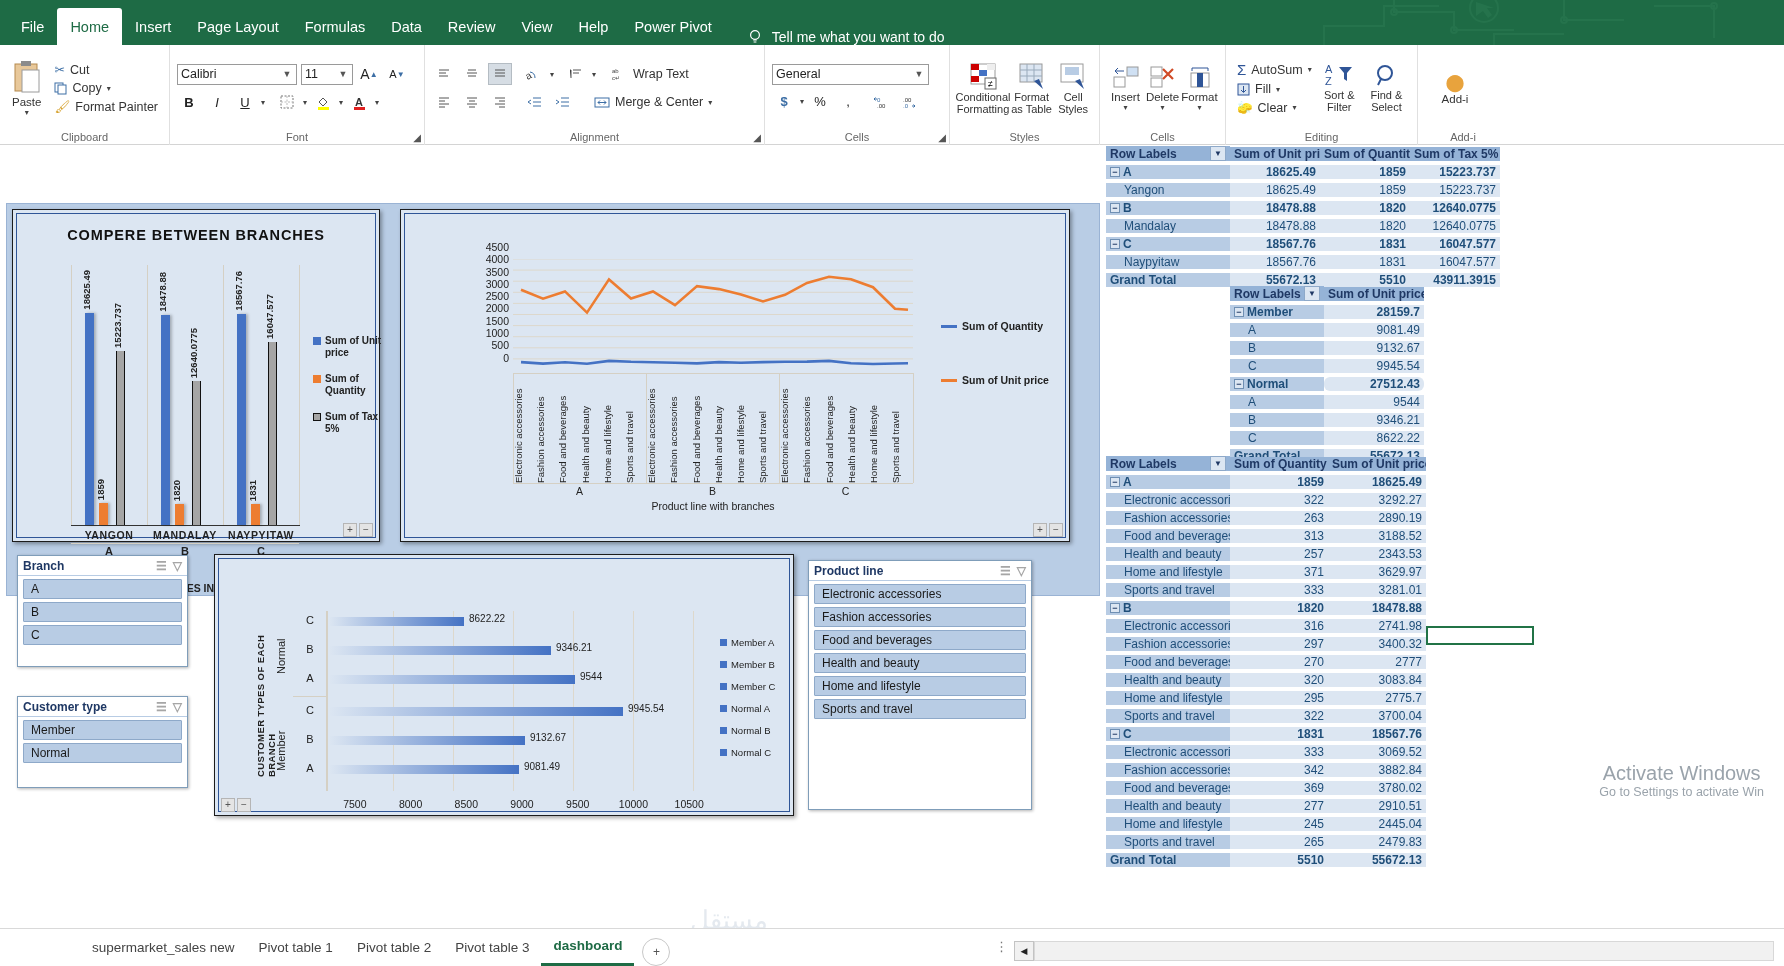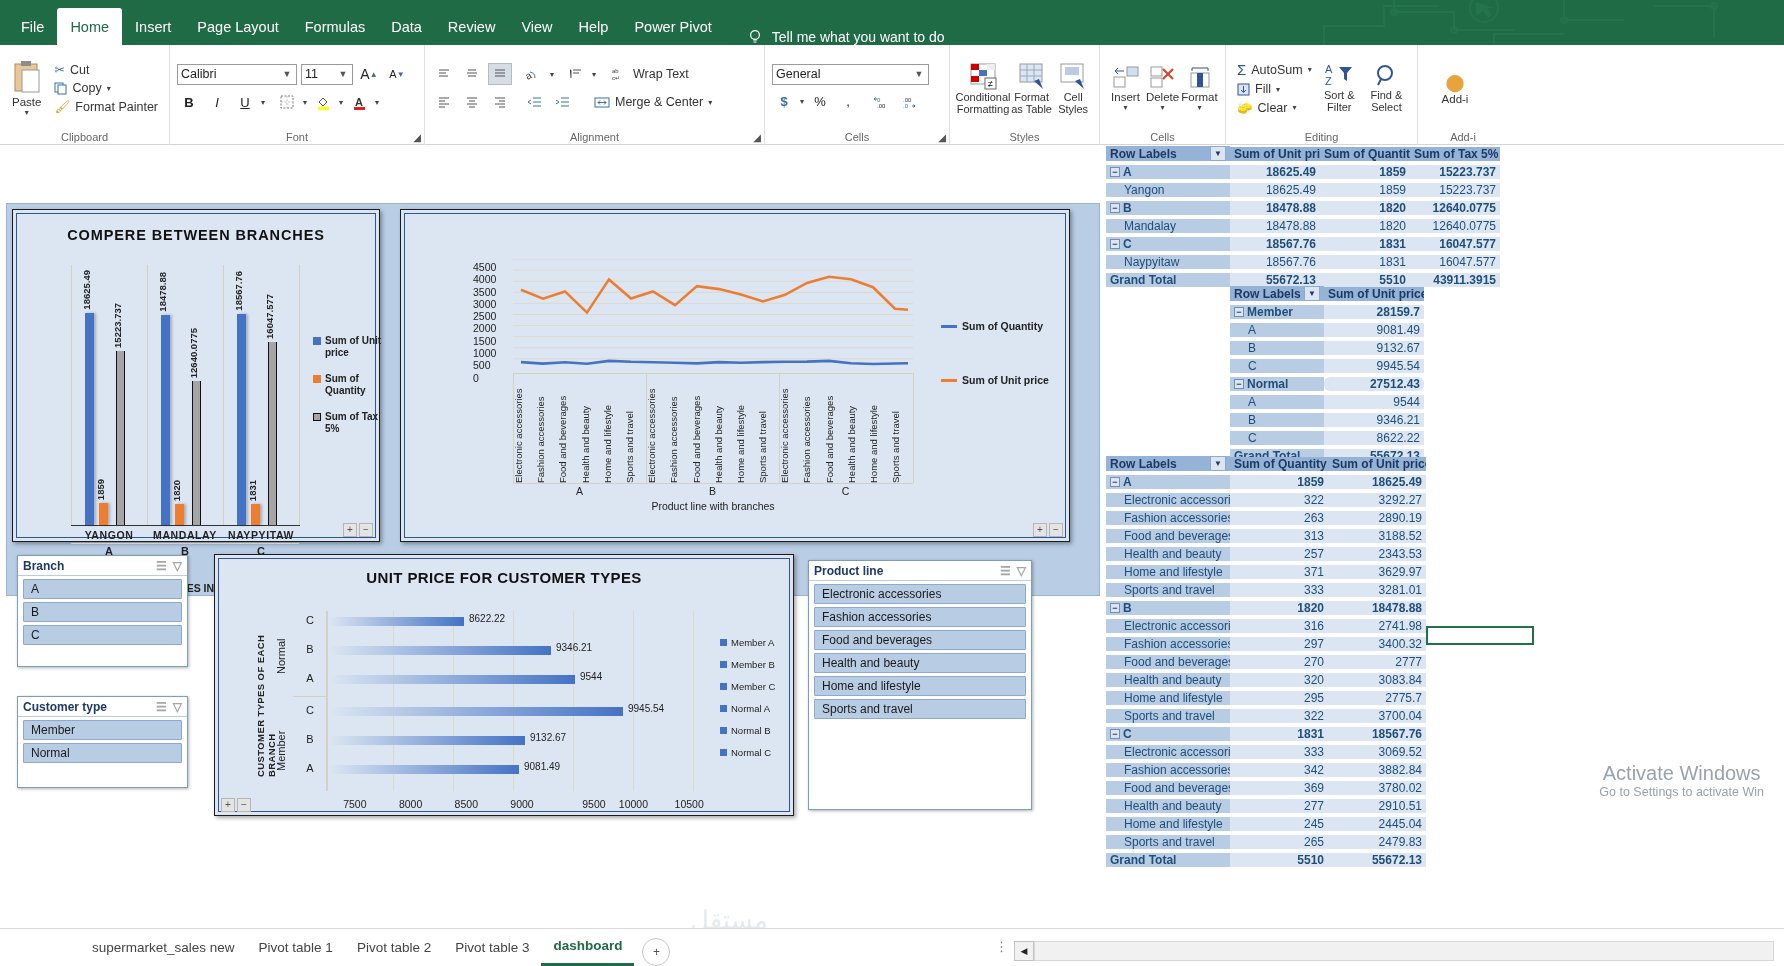--- a/index.html
+++ b/index.html
@@ -549,21 +549,21 @@
 
       <div class="zoombtns">
         <div class="zb">+</div>
         <div class="zb">−</div>
       </div>
     </div>
 
     <div class="panel" style="left:400px; top:64px; width:670px; height:333px;">
       <div class="panel-inner-border"></div>
 
-      <div style="position:absolute; left:72px; top:51px; width:36px; font-size:10.5px; line-height:12.3px;">
+      <div style="position:absolute; left:72px; top:31px; width:36px; text-align:right; font-size:10.5px; line-height:12.3px;">
         <div>4500</div>
         <div>4000</div>
         <div>3500</div>
         <div>3000</div>
         <div>2500</div>
         <div>2000</div>
         <div>1500</div>
         <div>1000</div>
         <div>500</div>
         <div>0</div>
@@ -659,21 +659,20 @@
           <span>☰</span>
           <span>▽</span>
         </span>
       </div>
       <div class="slicer-item">Member</div>
       <div class="slicer-item">Normal</div>
     </div>
 
     <div class="panel" style="left:214px; top:409px; width:580px; height:262px;">
       <div class="panel-inner-border"></div>
-      <div class="ptitle" style="top:14px; font-size:15px; font-weight:bold; letter-spacing:.4px; color:#111;">UNIT PRICE FOR CUSTOMER TYPES</div>
 
       <div class="vt" style="position:absolute; left:40px; top:72px; height:150px; font-size:9.5px; font-weight:bold; letter-spacing:.4px;">CUSTOMER TYPES OF EACH BRANCH</div>
 
       <div class="vt" style="position:absolute; left:60px; top:62px; height:78px; font-size:11px; text-align:center;">Normal</div>
 
       <div class="vt" style="position:absolute; left:60px; top:148px; height:95px; font-size:11px; text-align:center;">Member</div>
 
       <div style="position:absolute; left:78px; top:56px; width:420px; height:180px;">
 
         <div style="position:absolute; left:34px; top:0; width:1px; height:180px; background:#d5d0c4;"></div>
@@ -710,21 +709,21 @@
         <div style="position:absolute; left:0; top:151px; width:34px; text-align:center; font-size:11px;">A</div>
         <div style="position:absolute; left:36px; top:154px; width:190px; height:9px; background:linear-gradient(to right,#dce6f2,#4472c4);"></div>
         <div style="position:absolute; left:231px; top:150px; font-size:10px;">9081.49</div>
       </div>
 
       <div style="position:absolute; left:112px; top:243px; width:390px; display:flex;">
         <div style="width:57px;text-align:center;font-size:10.5px;">7500</div>
         <div style="width:57px;text-align:center;font-size:10.5px;">8000</div>
         <div style="width:57px;text-align:center;font-size:10.5px;">8500</div>
         <div style="width:57px;text-align:center;font-size:10.5px;">9000</div>
-        <div style="width:57px;text-align:right;font-size:10.5px;">9500</div>
+        <div style="width:57px;text-align:center;font-size:10.5px;">9500</div>
         <div style="width:57px;text-align:center;font-size:10.5px;">10000</div>
         <div style="width:57px;text-align:center;font-size:10.5px;">10500</div>
       </div>
 
       <div style="position:absolute; left:505px; top:82px; font-size:9.5px;">
         <div style="display:flex;align-items:center;gap:4px;margin-bottom:11px;">
           <span style="width:7px;height:7px;background:#4472c4;display:inline-block;"></span>
           <span>Member A</span>
           </div>
         <div style="display:flex;align-items:center;gap:4px;margin-bottom:11px;">

